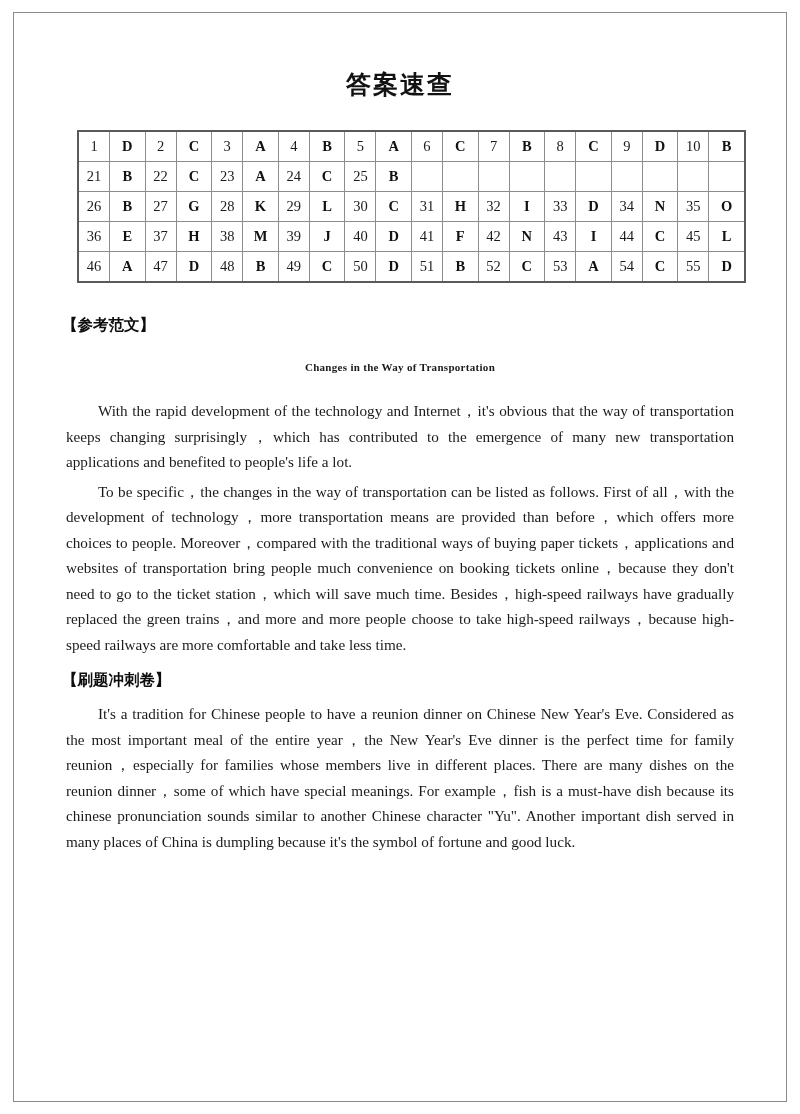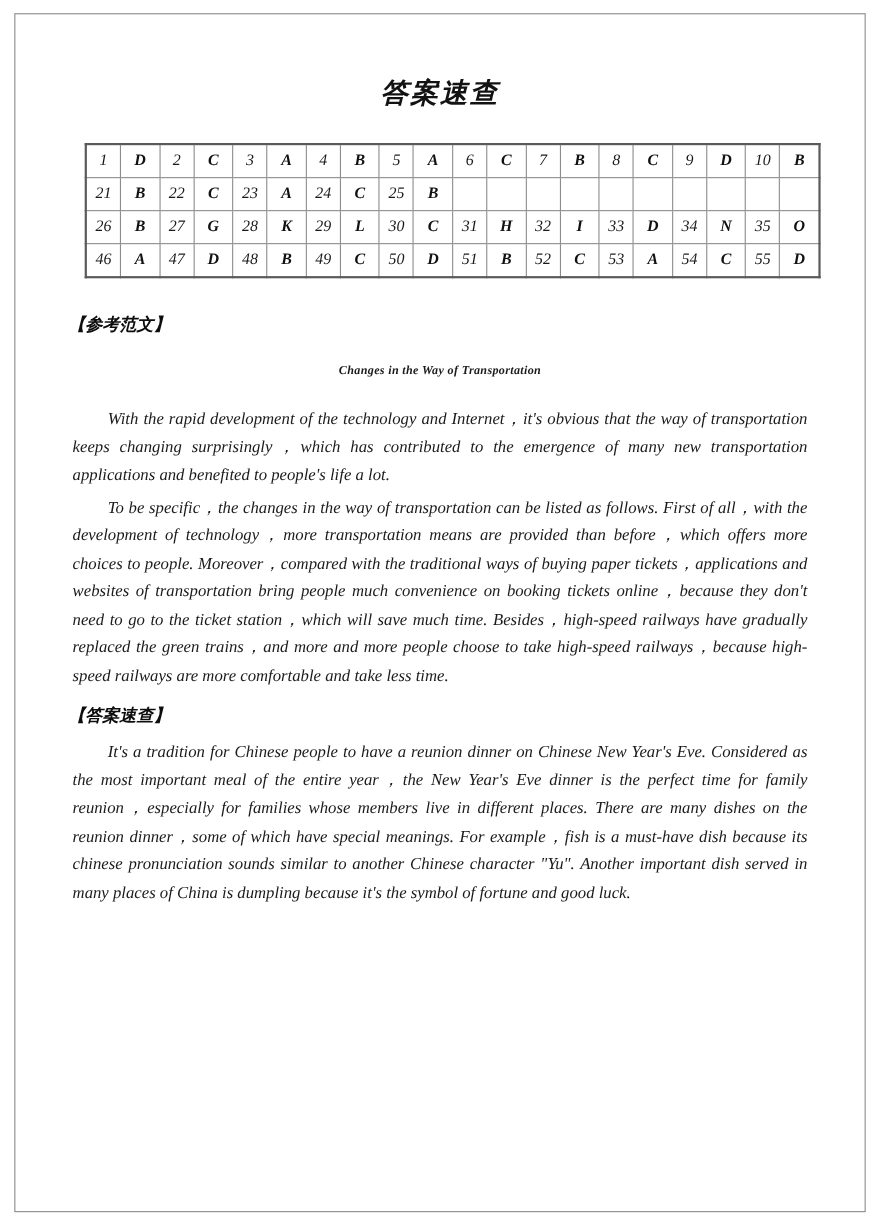--- a/index.html
+++ b/index.html
@@ -28,21 +28,20 @@
   }
 
   #content {
     position: absolute;
     left: 0;
     top: 0;
     width: 800px;
     height: 1114px;
     padding: 0;
     box-sizing: border-box;
-    font-style: italic;
   }
 
   
   .page-title {
     text-align: center;
     font-family: "DejaVu Sans", "Liberation Sans", sans-serif;
     font-weight: bold;
     font-size: 25px;
     letter-spacing: 2px;
     margin: 0;
@@ -218,20 +217,42 @@
             <td class="num">32</td>
             <td class="ans">I</td>
             <td class="num">33</td>
             <td class="ans">D</td>
             <td class="num">34</td>
             <td class="ans">N</td>
             <td class="num">35</td>
             <td class="ans">O</td>
           </tr>
           <tr>
+            <td class="num">36</td>
+            <td class="ans">E</td>
+            <td class="num">37</td>
+            <td class="ans">H</td>
+            <td class="num">38</td>
+            <td class="ans">M</td>
+            <td class="num">39</td>
+            <td class="ans">J</td>
+            <td class="num">40</td>
+            <td class="ans">D</td>
+            <td class="num">41</td>
+            <td class="ans">F</td>
+            <td class="num">42</td>
+            <td class="ans">N</td>
+            <td class="num">43</td>
+            <td class="ans">I</td>
+            <td class="num">44</td>
+            <td class="ans">C</td>
+            <td class="num">45</td>
+            <td class="ans">L</td>
+          </tr>
+          <tr>
             <td class="num">46</td>
             <td class="ans">A</td>
             <td class="num">47</td>
             <td class="ans">D</td>
             <td class="num">48</td>
             <td class="ans">B</td>
             <td class="num">49</td>
             <td class="ans">C</td>
             <td class="num">50</td>
             <td class="ans">D</td>
@@ -252,20 +273,20 @@
 
   <h2 class="section-head head-1">【参考范文】</h2>
 
   <div class="essay-title">Changes in the Way of Transportation</div>
 
   <div class="body-block essay-first">
     <p class="para indent">With the rapid development of the technology and Internet，it's obvious that the way of transportation keeps changing surprisingly，which has contributed to the emergence of many new transportation applications and benefited to people's life a lot.</p>
     <p class="para indent">To be specific，the changes in the way of transportation can be listed as follows. First of all，with the development of technology，more transportation means are provided than before，which offers more choices to people. Moreover，compared with the traditional ways of buying paper tickets，applications and websites of transportation bring people much convenience on booking tickets online，because they don't need to go to the ticket station，which will save much time. Besides，high-speed railways have gradually replaced the green trains，and more and more people choose to take high-speed railways，because high-speed railways are more comfortable and take less time.</p>
   </div>
 
-  <h2 class="section-head head-2">【答案速查】</h2>
+  <h2 class="section-head head-2">【刷题冲刺卷】</h2>
 
   <div class="body-block trans-first">
     <p class="para indent">It's a tradition for Chinese people to have a reunion dinner on Chinese New Year's Eve. Considered as the most important meal of the entire year，the New Year's Eve dinner is the perfect time for family reunion，especially for families whose members live in different places. There are many dishes on the reunion dinner，some of which have special meanings. For example，fish is a must-have dish because its chinese pronunciation sounds similar to another Chinese character "Yu". Another important dish served in many places of China is dumpling because it's the symbol of fortune and good luck.</p>
   </div>
 
 
 </div>
 
 </body></html>

